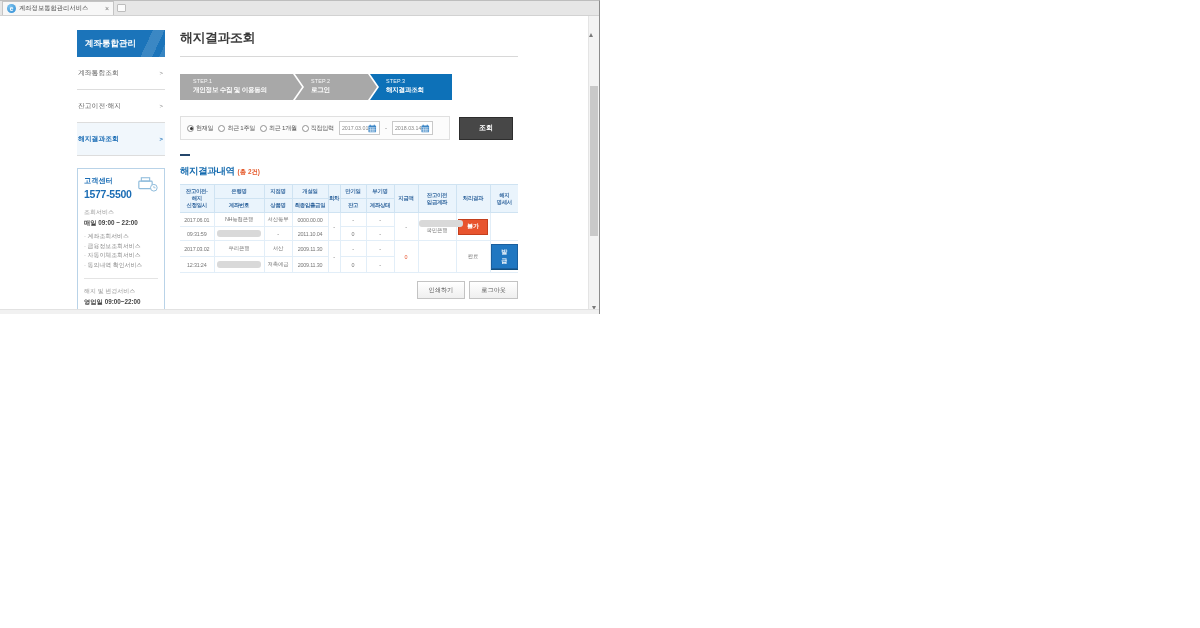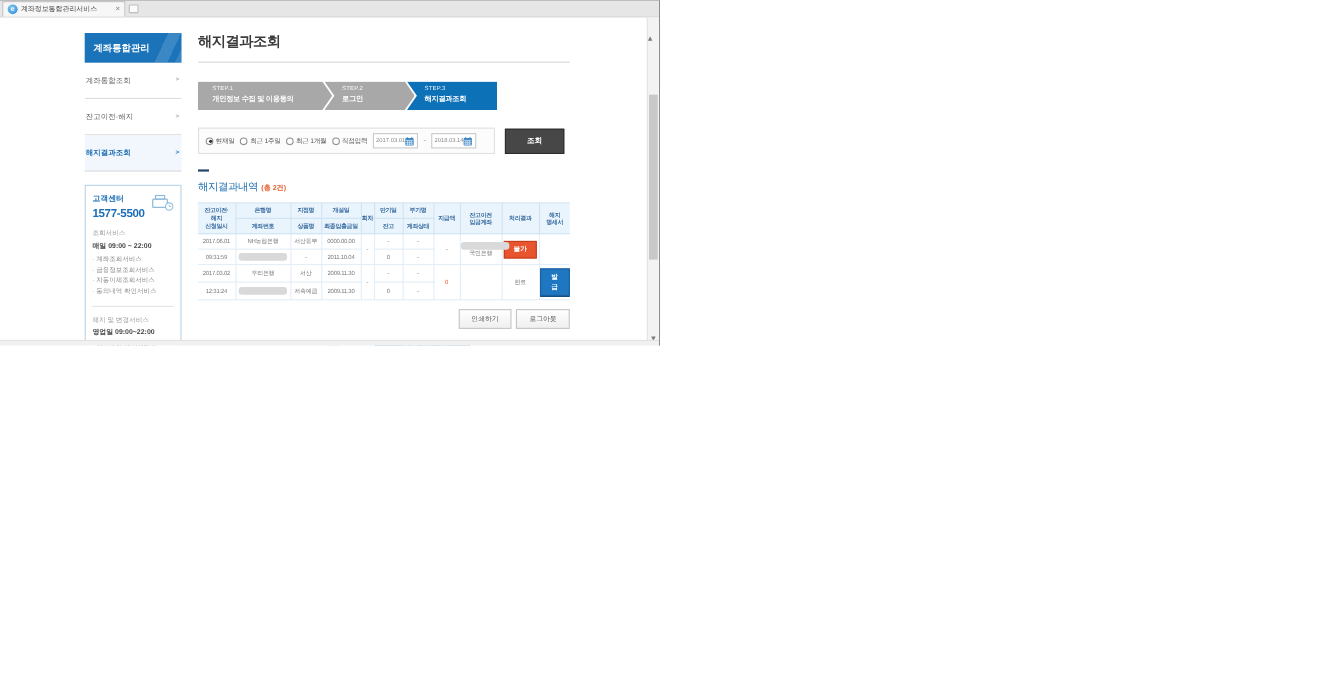--- a/index.html
+++ b/index.html
@@ -51,21 +51,21 @@
 .step{height:26px;background:#a8a8a8;color:#fff;padding:4px 0 0 13px;clip-path:polygon(0 0,calc(100% - 9px) 0,100% 50%,calc(100% - 9px) 100%,0 100%);}
 .step~.step{margin-left:-7px;padding-left:16px;clip-path:polygon(0 0,calc(100% - 9px) 0,100% 50%,calc(100% - 9px) 100%,0 100%,9px 50%);}
 .step.last{clip-path:polygon(0 0,100% 0,100% 100%,0 100%,9px 50%);}
 .step.active{background:#0d71b8;}
 .step .no{font-size:5.4px;opacity:.92;letter-spacing:.2px;}
 .step .lb{font-size:6.6px;font-weight:bold;margin-top:1.5px;white-space:nowrap;letter-spacing:-.3px;}
 .s4 .w1{width:96px}.s4 .w2{width:62px}.s4 .w3{width:62px}.s4 .w4{width:62px}
 .s3 .w1{width:122px}.s3 .w2{width:82px}.s3 .w3{width:82px}
 .sec{margin-top:16px;}
 .sec .dash{width:10px;height:2px;background:#24466b;margin-bottom:4px;}
-.sec .t{font-size:9.5px;font-weight:normal;color:#186db0;display:inline;letter-spacing:-.4px;}
+.sec .t{font-size:9.5px;font-weight:bold;color:#186db0;display:inline;letter-spacing:-.4px;}
 .sec .cnt{font-size:6.4px;color:#e55b2d;font-weight:bold;margin-left:3px;}
 .asof{text-align:right;font-size:6.4px;color:#1f6db6;font-weight:bold;margin:7px 0 4px;}
 
 .tbl{width:100%;border-collapse:collapse;border-top:1px solid #5b9bd1;border-bottom:1px solid #5b9bd1;table-layout:fixed;}
 .tbl th{background:#eaf4fc;color:#34689f;font-size:6.1px;font-weight:bold;padding:4px 1px;border:1px solid #cfe3f2;text-align:center;letter-spacing:-.3px;}
 .tbl td{font-size:6.1px;color:#777;text-align:center;padding:3.5px 1px;border:1px solid #e2eef8;background:#fff;letter-spacing:-.2px;}
 .tbl th:first-child,.tbl td:first-child{border-left:none;}
 .tbl th:last-child,.tbl td:last-child{border-right:none;}
 .tbl tr.gtop td{border-top:1px solid #bcd6ec;}
 .cat-in{color:#2d7cbd!important;font-weight:bold;}

